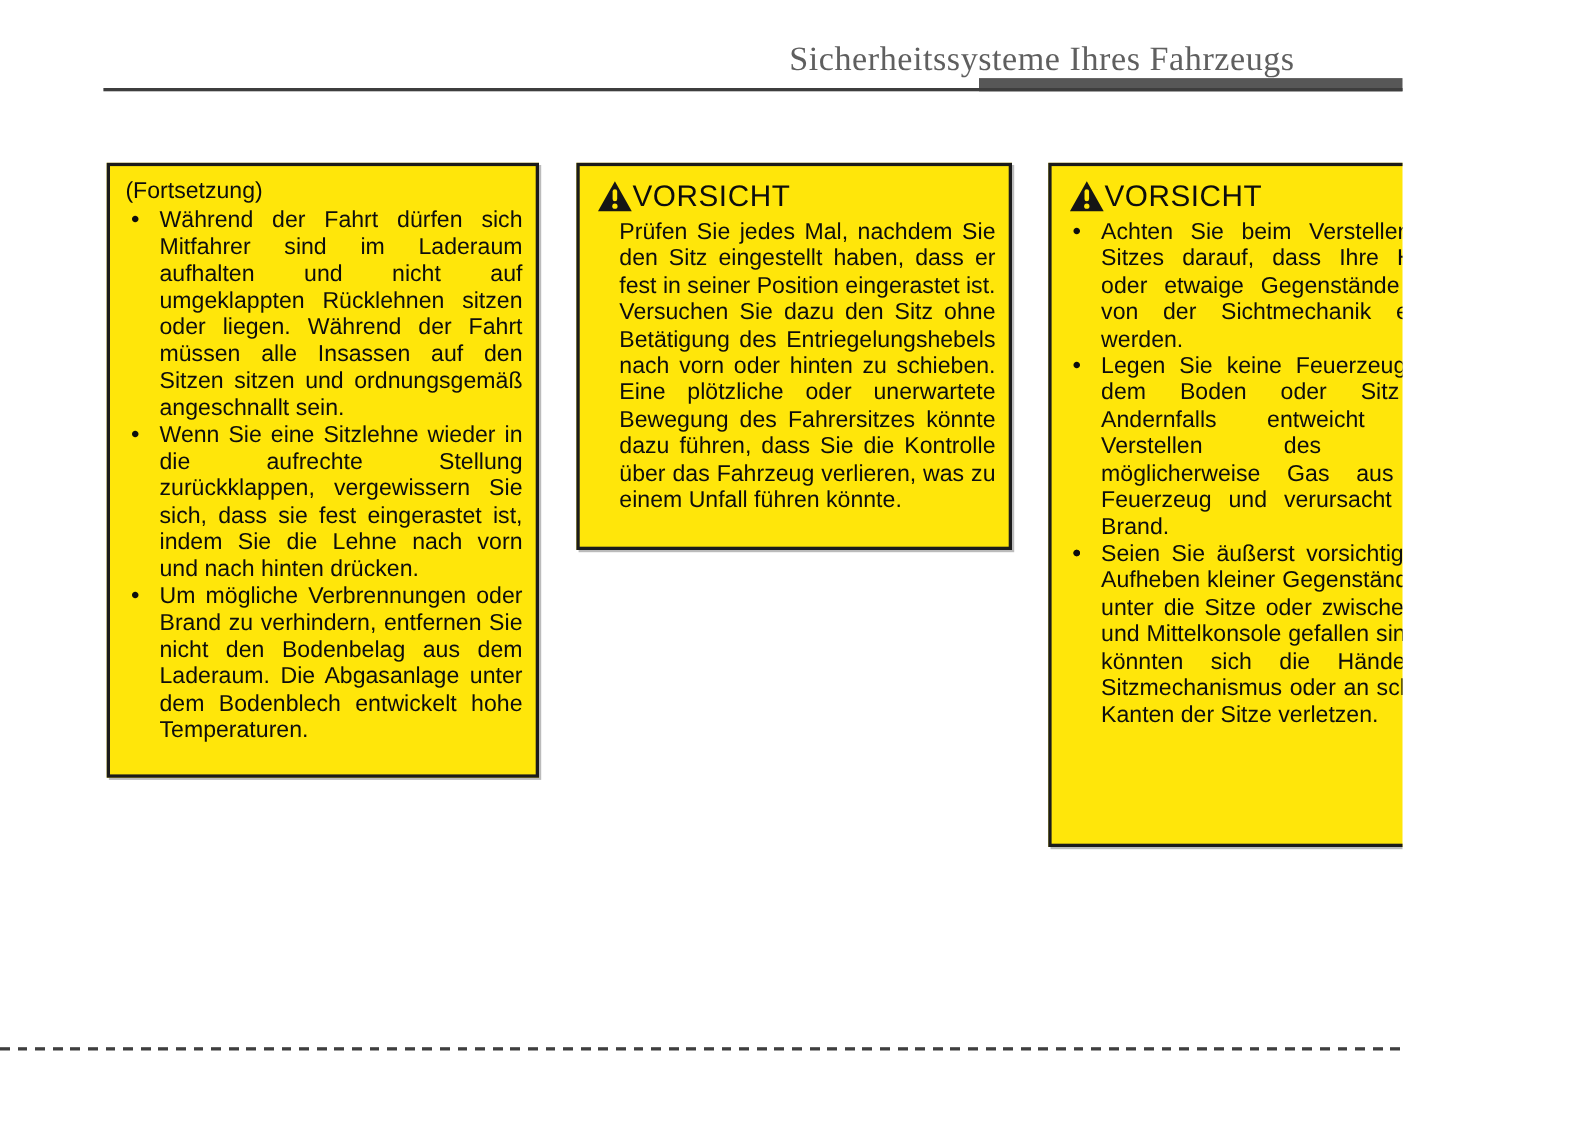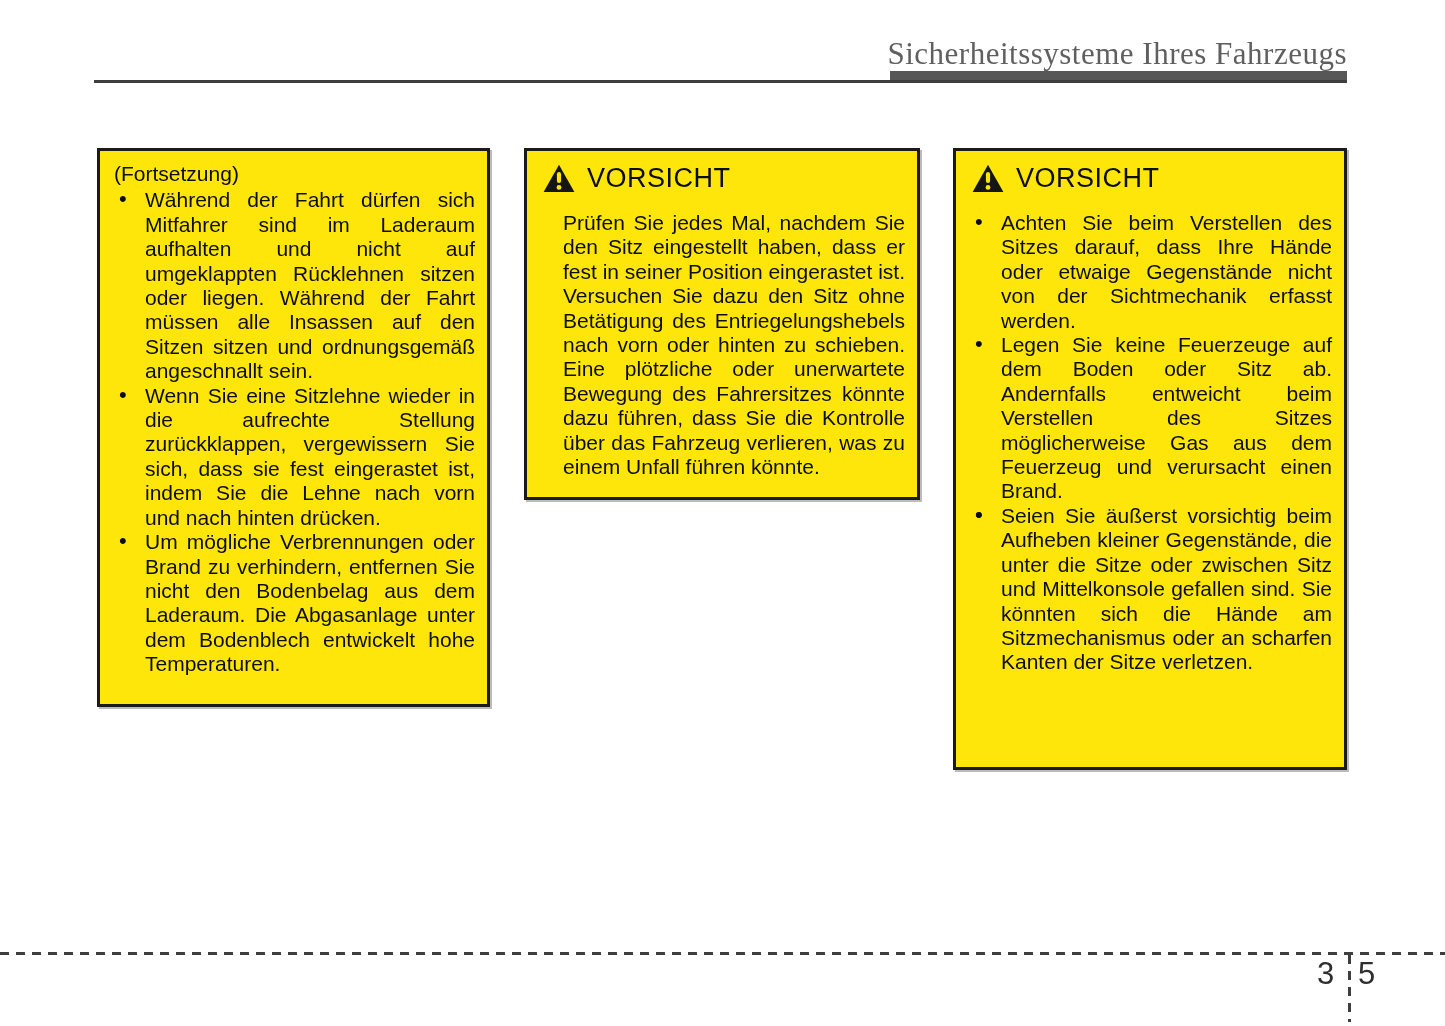--- a/index.html
+++ b/index.html
@@ -7,21 +7,21 @@
     --box-border:#1B1B1B;
     --header-text-gray:#5F5F5F;
     --header-bar-gray:#575757;
     --footer-dash-gray:#3E3E3E;
     --footer-num-gray:#2E2E2E;
   }
   *{margin:0;padding:0;box-sizing:border-box;}
   html,body{background:#ffffff;}
   .page{
     position:relative;
-    width:1445px;height:1026px;
+    width:1275px;height:1026px;
     background:#ffffff;
     overflow:hidden;
     font-family:"Liberation Sans",sans-serif;
   }
 
   
   .running-title{
     position:absolute;top:36px;right:98px;
     font-family:"Liberation Serif",serif;
     font-weight:400;
@@ -52,22 +52,22 @@
     line-height:24.4px;
     overflow:hidden;
   }
   .box-continuation{left:97px;top:148px;width:393px;height:559px;}
   .box-caution-mid {left:524px;top:148px;width:396px;height:352px;}
   .box-caution-right{left:953px;top:148px;width:394px;height:622px;}
 
   .box-title{margin:2px 0 2px 2px;}
 
   .caution-header{
-    display:flex;align-items:center;gap:12px;
-    margin:4px 0 18px 4px;
+    display:flex;align-items:center;
+    margin:4px 0 6px 4px;
   }
   .warn-tri{width:32px;height:29px;flex:0 0 auto;display:block;}
   .caution-word{
     font-size:27px;line-height:29px;letter-spacing:0.5px;
   }
 
   .box-body{
     text-align:justify;text-align-last:left;
     hyphens:manual;margin-left:24px;-webkit-hyphens:manual;
   }

